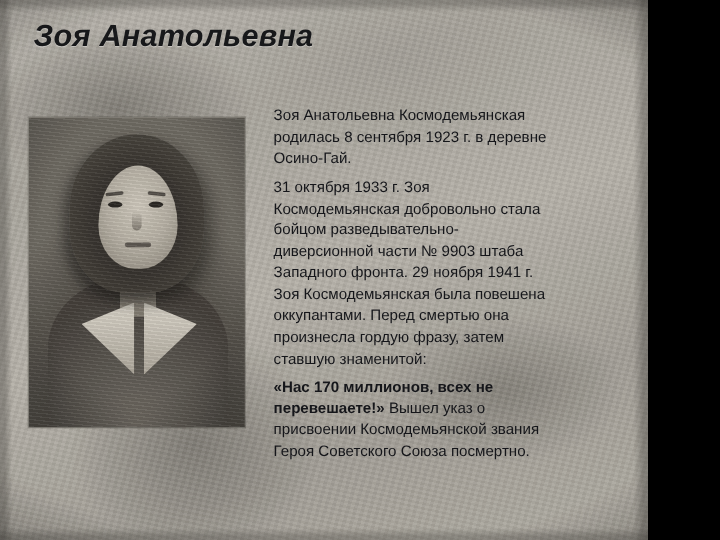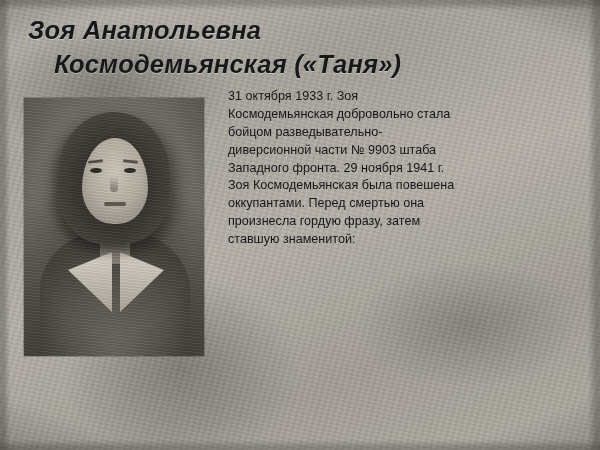--- a/index.html
+++ b/index.html
@@ -10,21 +10,21 @@
   body {
     width: 600px;
     height: 450px;
     overflow: hidden;
     font-family: "Liberation Sans", sans-serif;
   }
 
   
   .slide {
     position: relative;
-    width: 600px;
+    width: 540px;
     height: 450px;
     background:
       
       radial-gradient(ellipse 120% 90% at 50% 50%, rgba(120,115,108,0) 58%, rgba(40,38,35,0.55) 82%, rgba(20,19,17,0.92) 100%),
       
       radial-gradient(ellipse 30% 22% at 18% 20%, rgba(95,92,86,0.55), rgba(95,92,86,0) 70%),
       radial-gradient(ellipse 26% 20% at 78% 72%, rgba(100,97,90,0.45), rgba(100,97,90,0) 70%),
       radial-gradient(ellipse 35% 25% at 62% 12%, rgba(150,147,140,0.35), rgba(150,147,140,0) 70%),
       radial-gradient(ellipse 28% 30% at 30% 82%, rgba(88,85,80,0.5), rgba(88,85,80,0) 70%),
       linear-gradient(160deg, #b9b5ad 0%, #a9a59d 25%, #b5b1a8 50%, #a29e96 75%, #b0aca3 100%);
@@ -187,21 +187,20 @@
   .body-text p:last-child { margin-bottom: 0; }
   .quote { font-weight: bold; }
 </style>
 </head>
 <body>
 
 <div class="slide">
 
   <div class="title">
     <span>Зоя Анатольевна</span>
-    <span class="line2">Космодемьянская («Таня»)</span>
   </div>
 
   <div class="portrait-wrap">
     <div class="portrait">
       <div class="torso"></div>
       <div class="neck"></div>
       <div class="collar-l"></div>
       <div class="collar-r"></div>
       <div class="hair"></div>
       <div class="face"></div>
@@ -209,16 +208,18 @@
       <div class="brow right"></div>
       <div class="eye left"></div>
       <div class="eye right"></div>
       <div class="nose"></div>
       <div class="mouth"></div>
       <div class="photo-grain"></div>
     </div>
   </div>
 
   <div class="body-text">
+    <p>Зоя Анатольевна Космодемьянская родилась 8 сентября 1923 г. в деревне Осино-Гай.</p>
     <p>31 октября 1933 г. Зоя Космодемьянская добровольно стала бойцом разведывательно-диверсионной части № 9903 штаба Западного фронта. 29 ноября 1941 г. Зоя Космодемьянская была повешена оккупантами. Перед смертью она произнесла гордую фразу, затем ставшую знаменитой:</p>
+    <p><span class="quote">«Нас 170 миллионов, всех не перевешаете!»</span><span> Вышел указ о присвоении Космодемьянской звания Героя Советского Союза посмертно.</span></p>
   </div>
 
 </div>
 
 </body></html>

